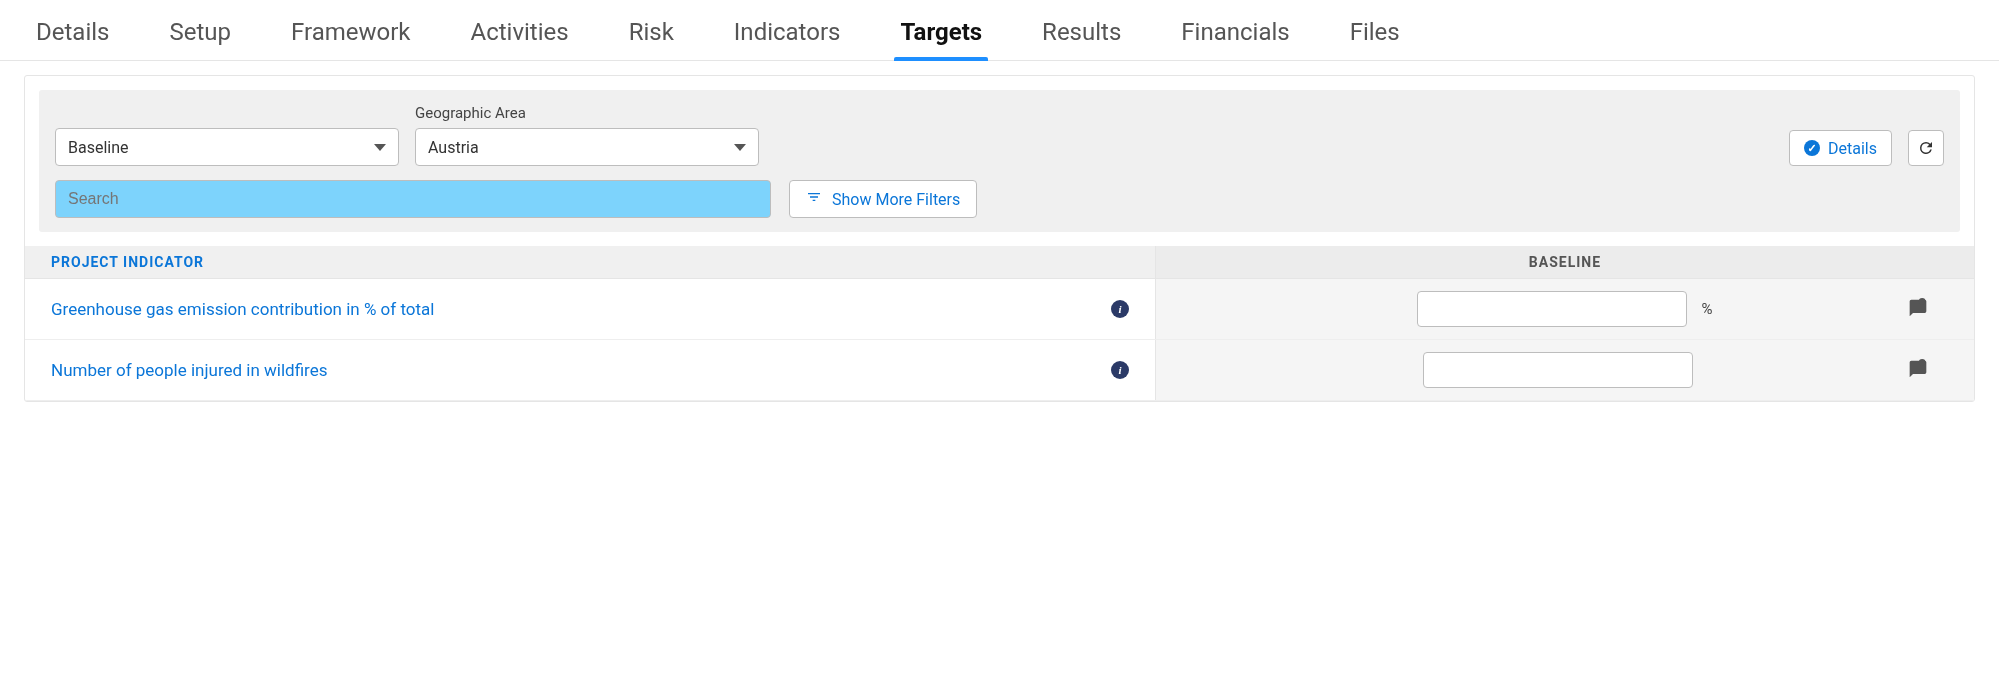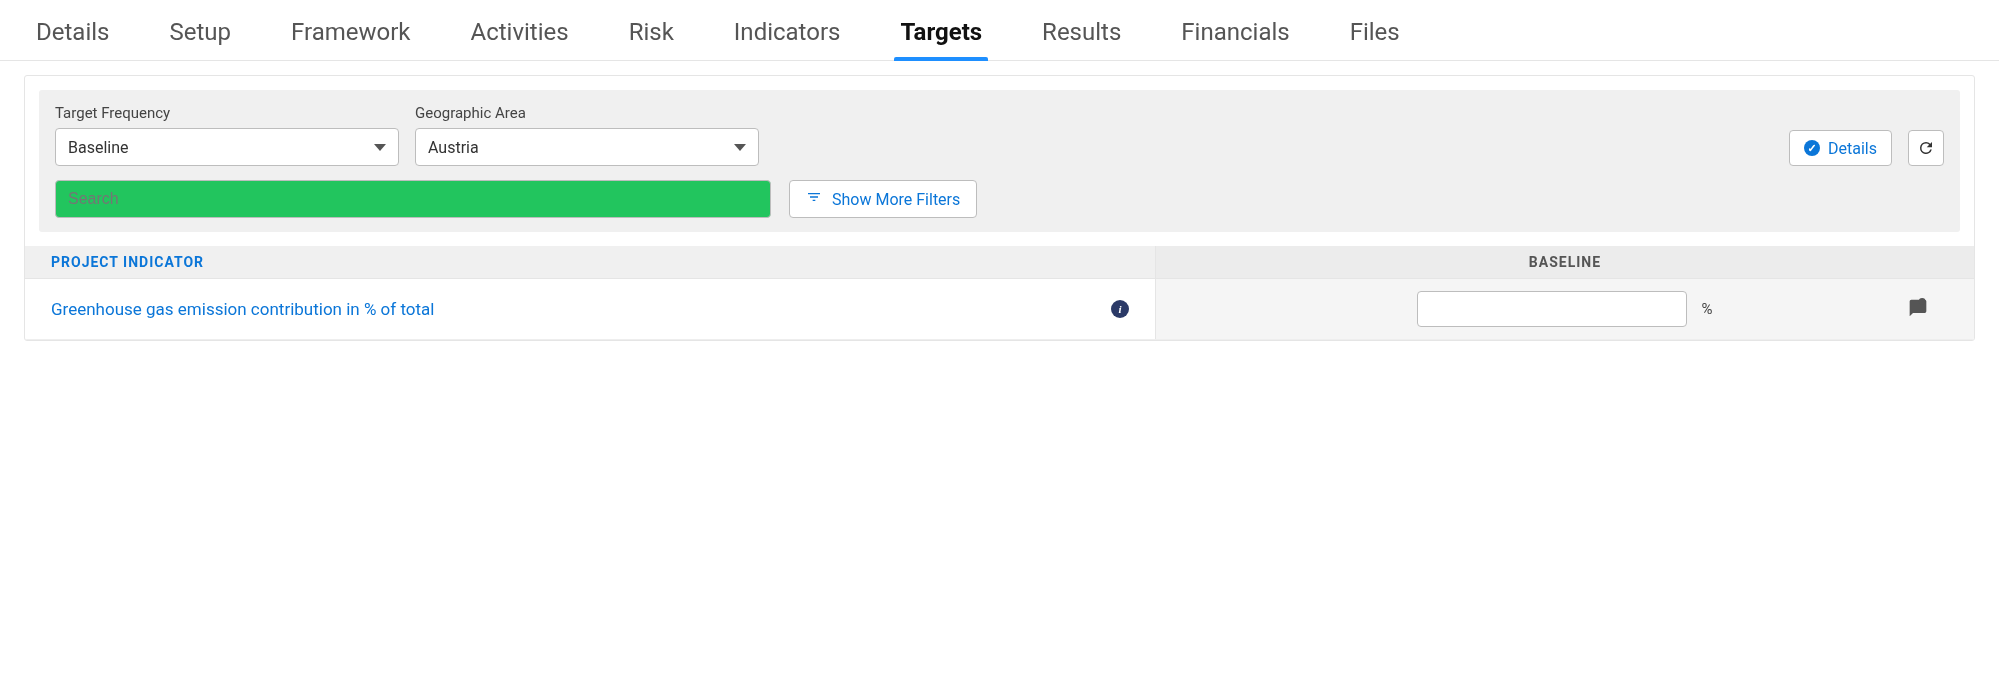--- a/index.html
+++ b/index.html
@@ -110,21 +110,21 @@
       margin-top:14px;
     }
     .search-input{
       width:716px;
       height:38px;
       border:1px solid #bdbdbd;
       border-radius:4px;
       padding:0 12px;
       font-size:16px;
       color:#555;
-      background:#22c55e;
+      background:#7dd3fc;
     }
     .more-filters-btn{
       height:38px;
       border:1px solid #bdbdbd;
       background:#fff;
       border-radius:4px;
       padding:12px 16px;
       display:flex;
       align-items:center;
       gap:10px;
@@ -229,21 +229,20 @@
   <div class="tab selected">Targets</div>
   <div class="tab">Results</div>
   <div class="tab">Financials</div>
   <div class="tab">Files</div>
 </div>
 
 <div class="panel">
   <div class="filterbox">
     <div class="filter-row1">
       <div class="filter-group">
-        <span class="filter-label">Target Frequency</span>
         <div class="select">
           <span>Baseline</span>
           <span class="chev-down"></span>
         </div>
       </div>
       <div class="filter-group">
         <span class="filter-label">Geographic Area</span>
         <div class="select">
           <span>Austria</span>
           <span class="chev-down"></span>
@@ -293,15 +292,33 @@
             <span class="unit">%</span>
             <span class="comment-icon">
               <svg width="20" height="20" viewBox="0 0 24 24">
                   <path d="M20 2H4a2 2 0 0 0-2 2v18l4-4h14a2 2 0 0 0 2-2V4a2 2 0 0 0-2-2z"></path>
                   <circle cx="17" cy="4" r="4" fill="#555"></circle>
                 </svg>
             </span>
           </div>
         </td>
       </tr>
+      <tr class="trow">
+        <td class="cell-ind">
+          <span class="ind-link">Number of people injured in wildfires</span>
+          <span class="info-badge">i</span>
+        </td>
+        <td class="cell-base">
+          <div class="base-wrap">
+            <input class="value-input" style="">
+            <span class="unit"></span>
+            <span class="comment-icon">
+              <svg width="20" height="20" viewBox="0 0 24 24">
+                  <path d="M20 2H4a2 2 0 0 0-2 2v18l4-4h14a2 2 0 0 0 2-2V4a2 2 0 0 0-2-2z"></path>
+                  <circle cx="17" cy="4" r="4" fill="#555"></circle>
+                </svg>
+            </span>
+          </div>
+        </td>
+      </tr>
     </tbody>
   </table>
 </div>
 
 </body></html>

